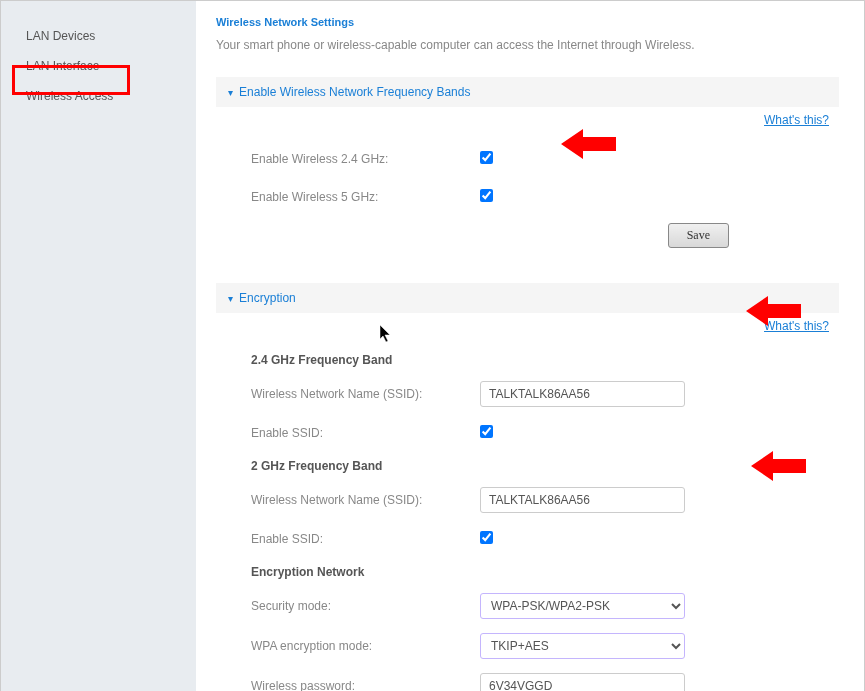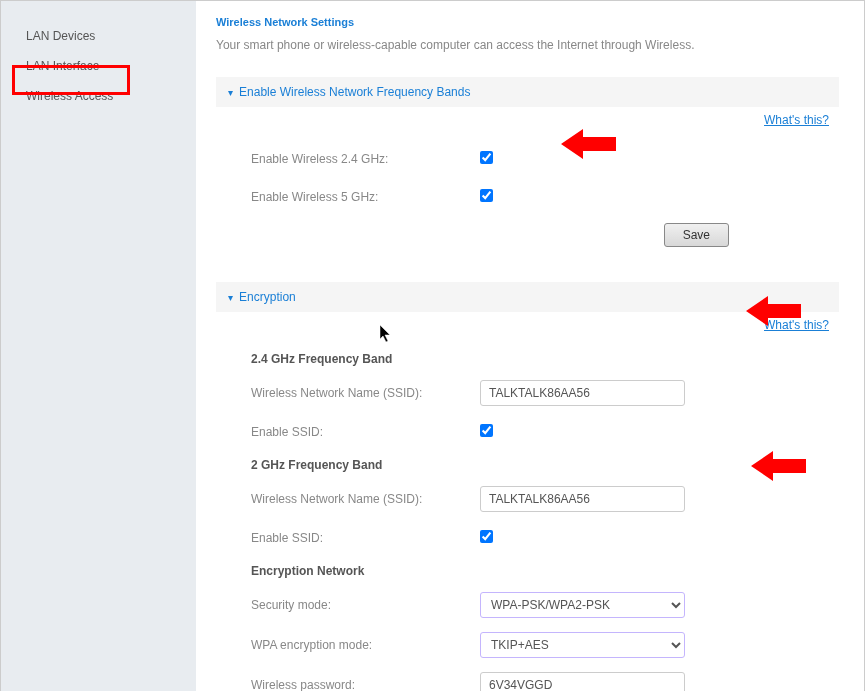--- a/index.html
+++ b/index.html
@@ -127,20 +127,21 @@
       margin-top: 10px;
     }
     .save-btn {
       background: linear-gradient(#f0f0f0, #d8d8d8);
       border: 1px solid #888;
       border-radius: 3px;
       padding: 4px 18px;
       font-size: 12px;
       color: #333;
       cursor: pointer;
+      font-family: Liberation Serif, serif;
     }
     .red-arrow {
       position: absolute;
       pointer-events: none;
     }
     .cursor-icon {
       position: absolute;
       pointer-events: none;
     }
   </style>

